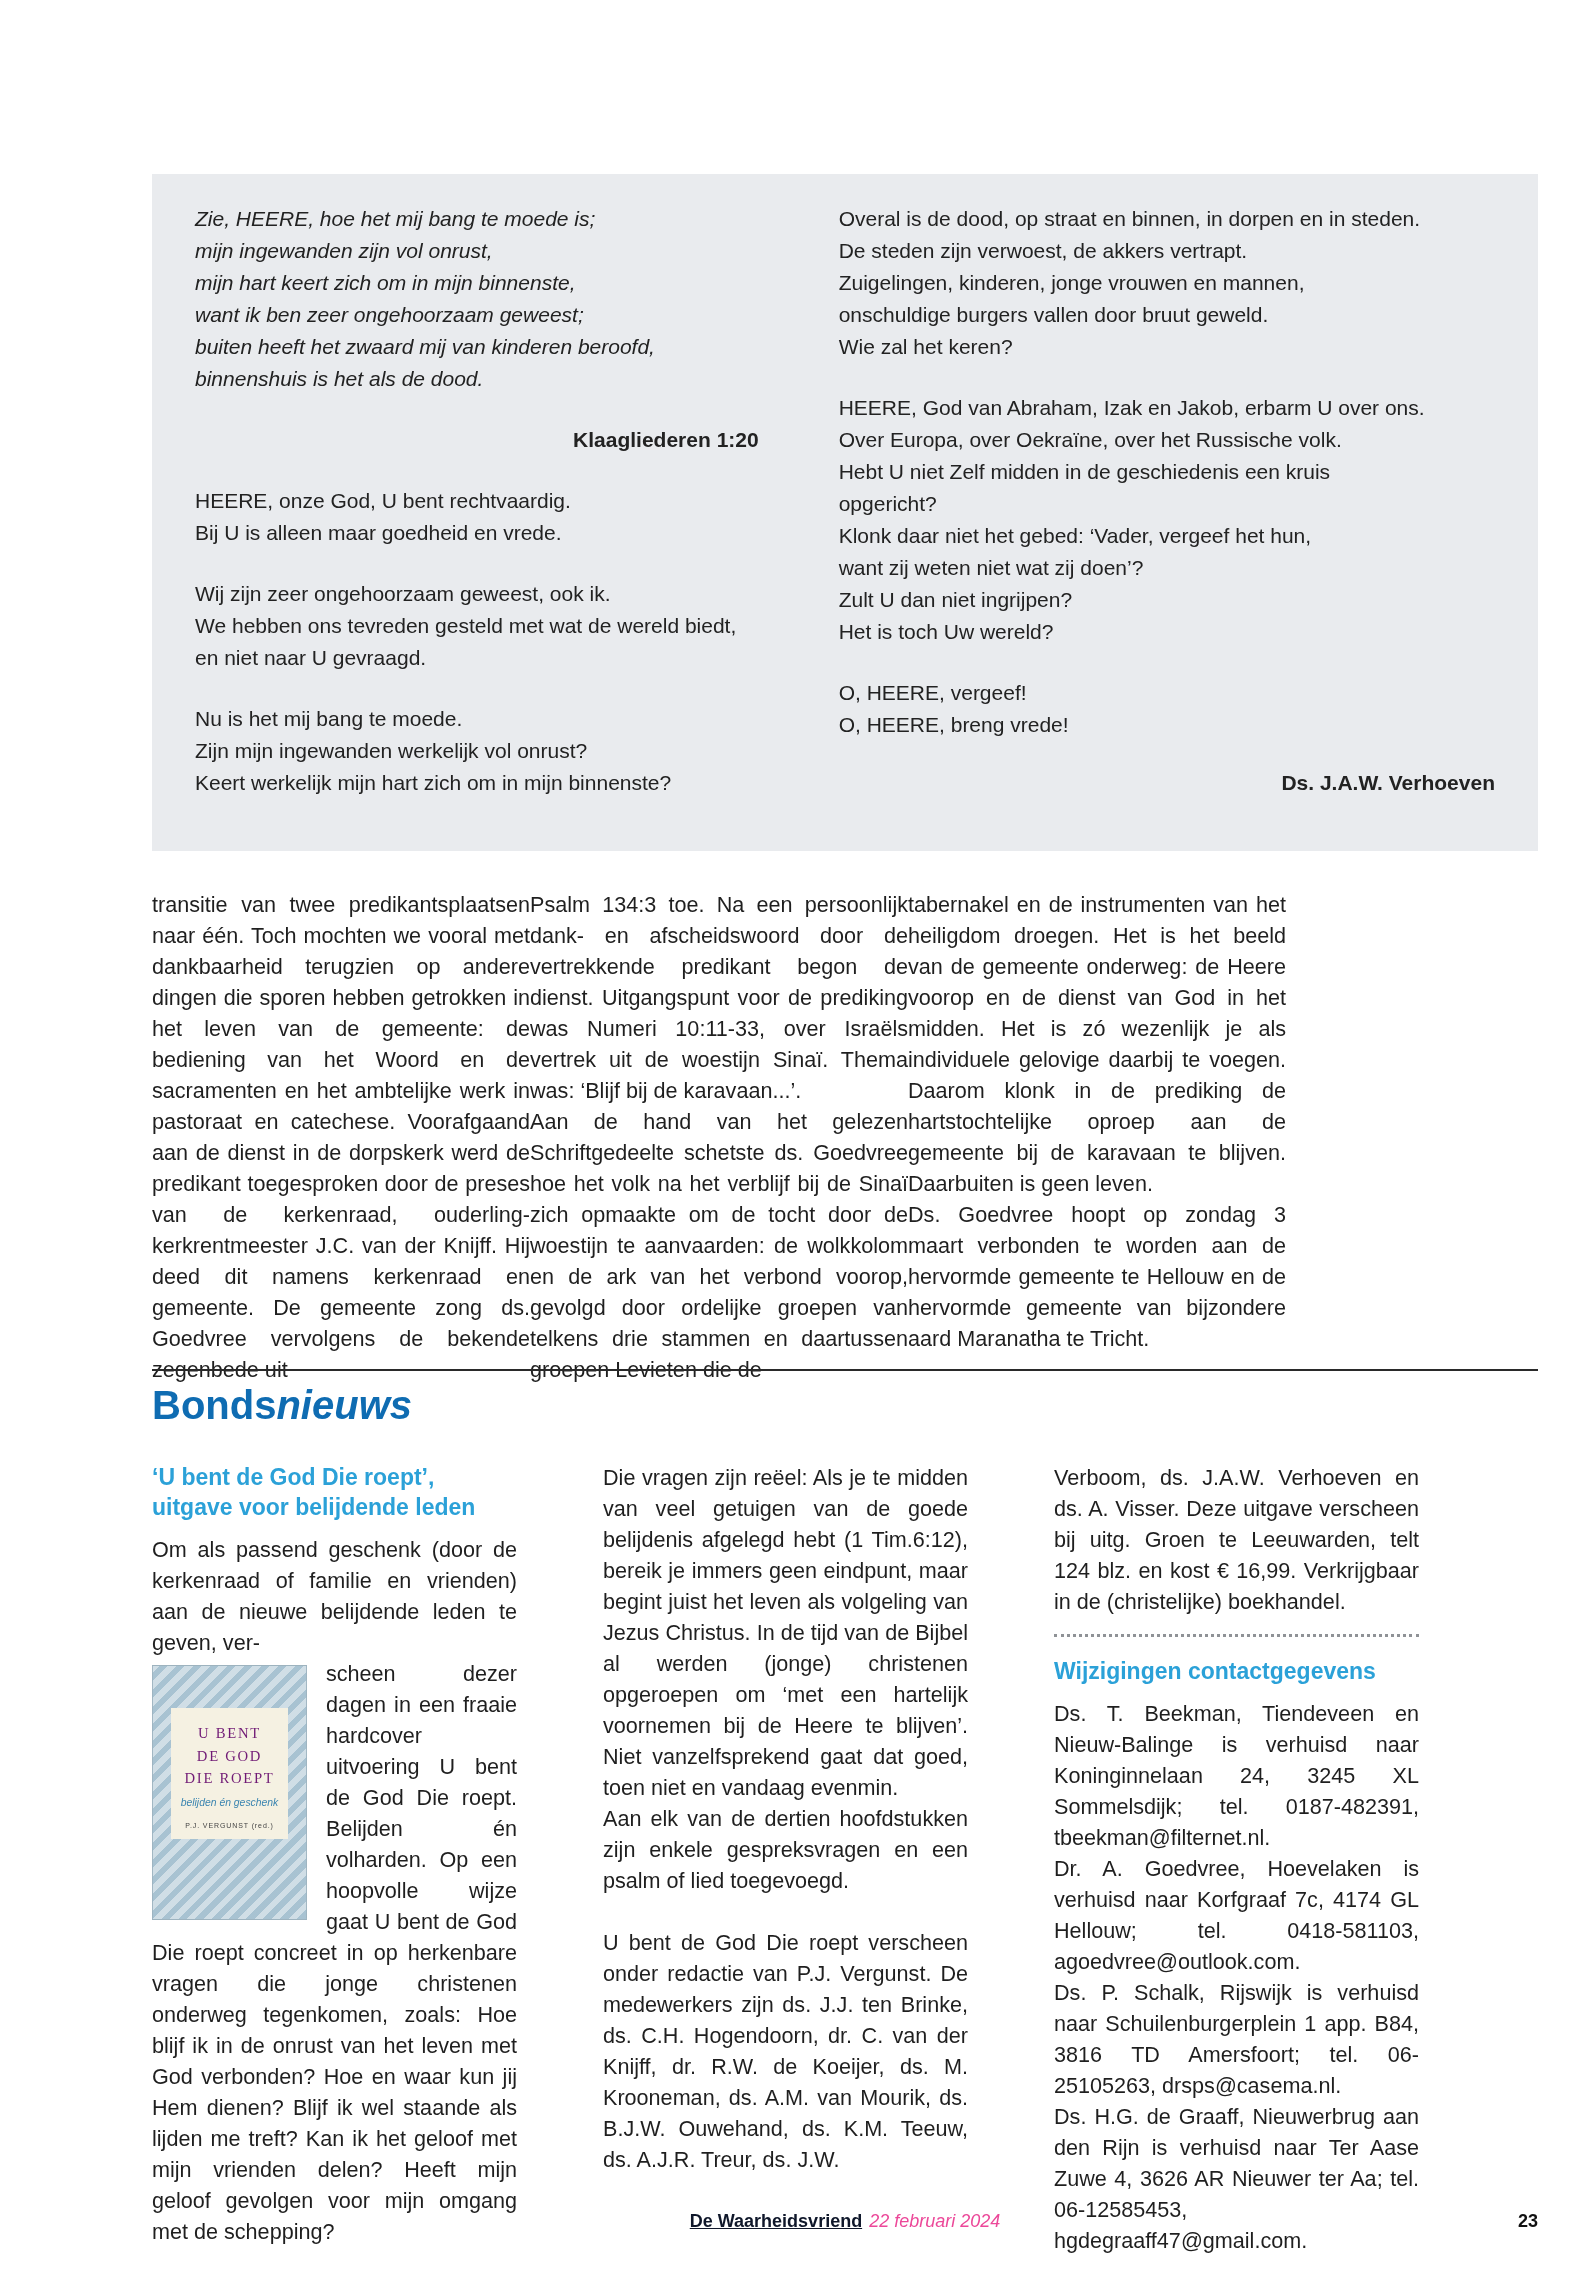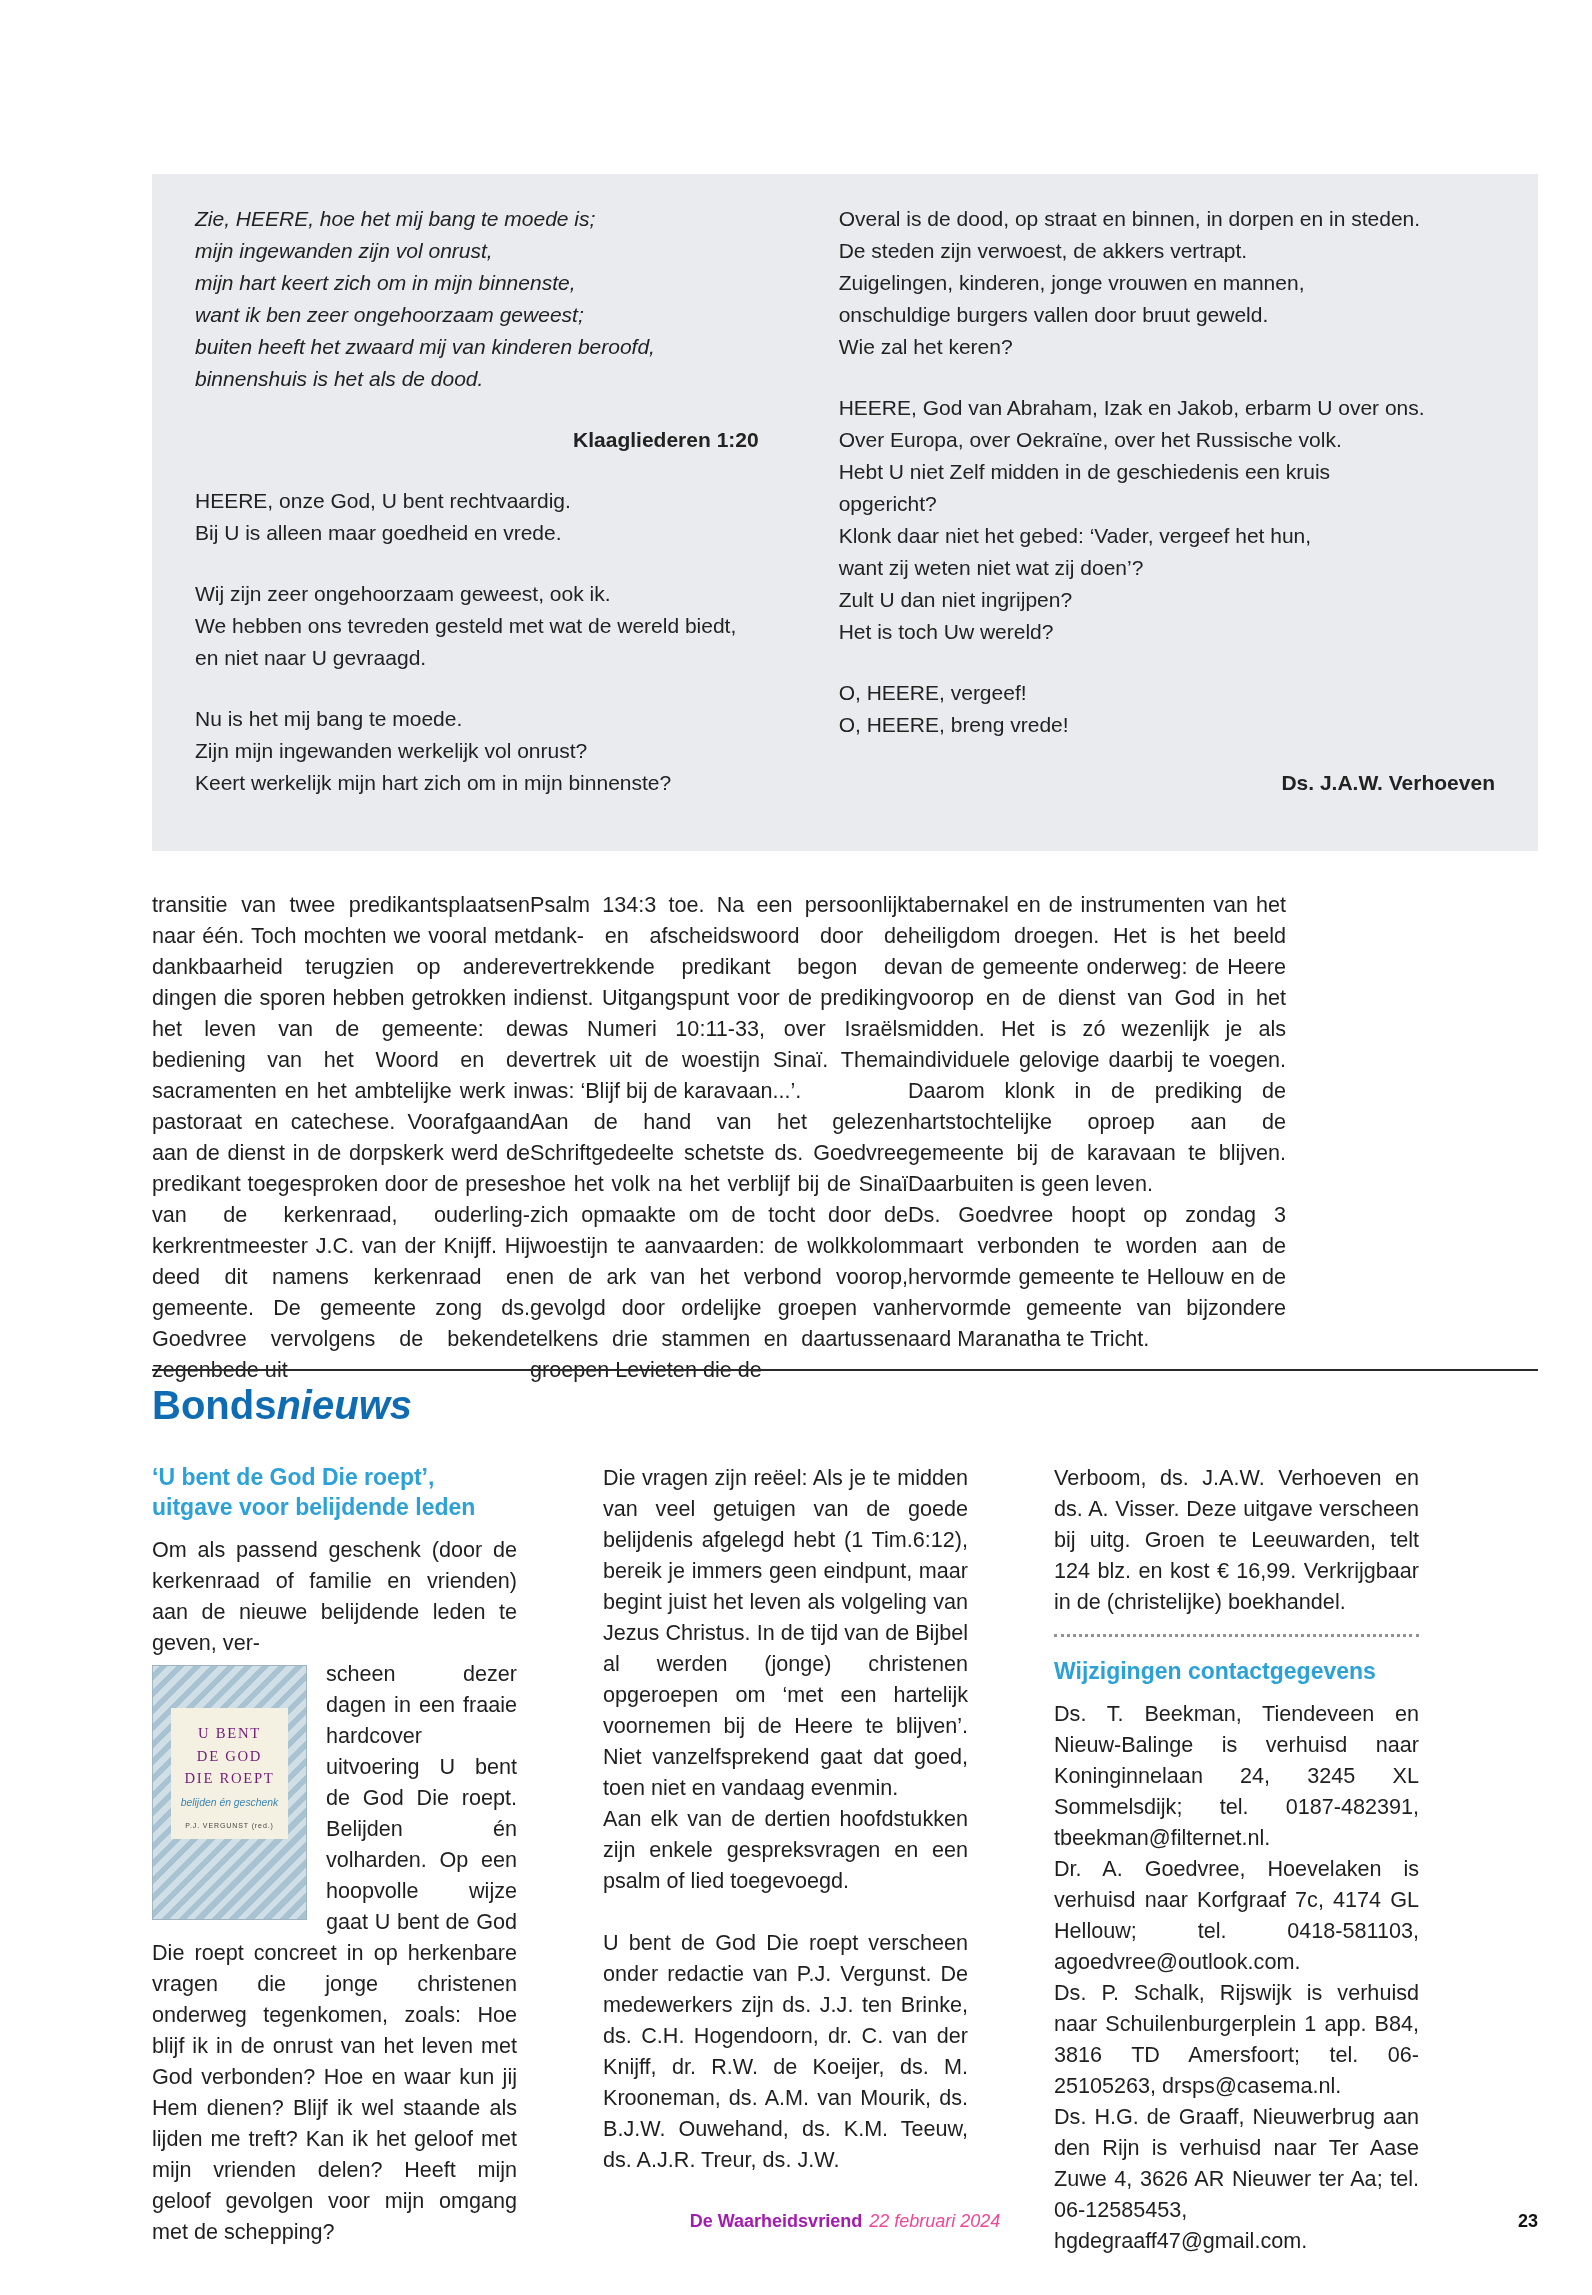--- a/index.html
+++ b/index.html
@@ -154,21 +154,21 @@
 
   
   .footer {
     position: absolute;
     left: 152px; top: 2211px;
     width: 1386px;
     height: 26px;
     font-size: 18px;
   }
   .footer-center { text-align: center; }
-  .footer .mag  { font-weight: bold; color: #a21caf; }
+  .footer .mag  { font-weight: bold; color: #0f172a; text-decoration: underline; }
   .footer .date { font-style: italic; color: #ec4899; margin-left: 7px; }
   .footer .pageno {
     position: absolute;
     right: 0; top: 0;
     font-weight: bold;
     color: #111;
   }
 </style>
 </head>
 <body>

